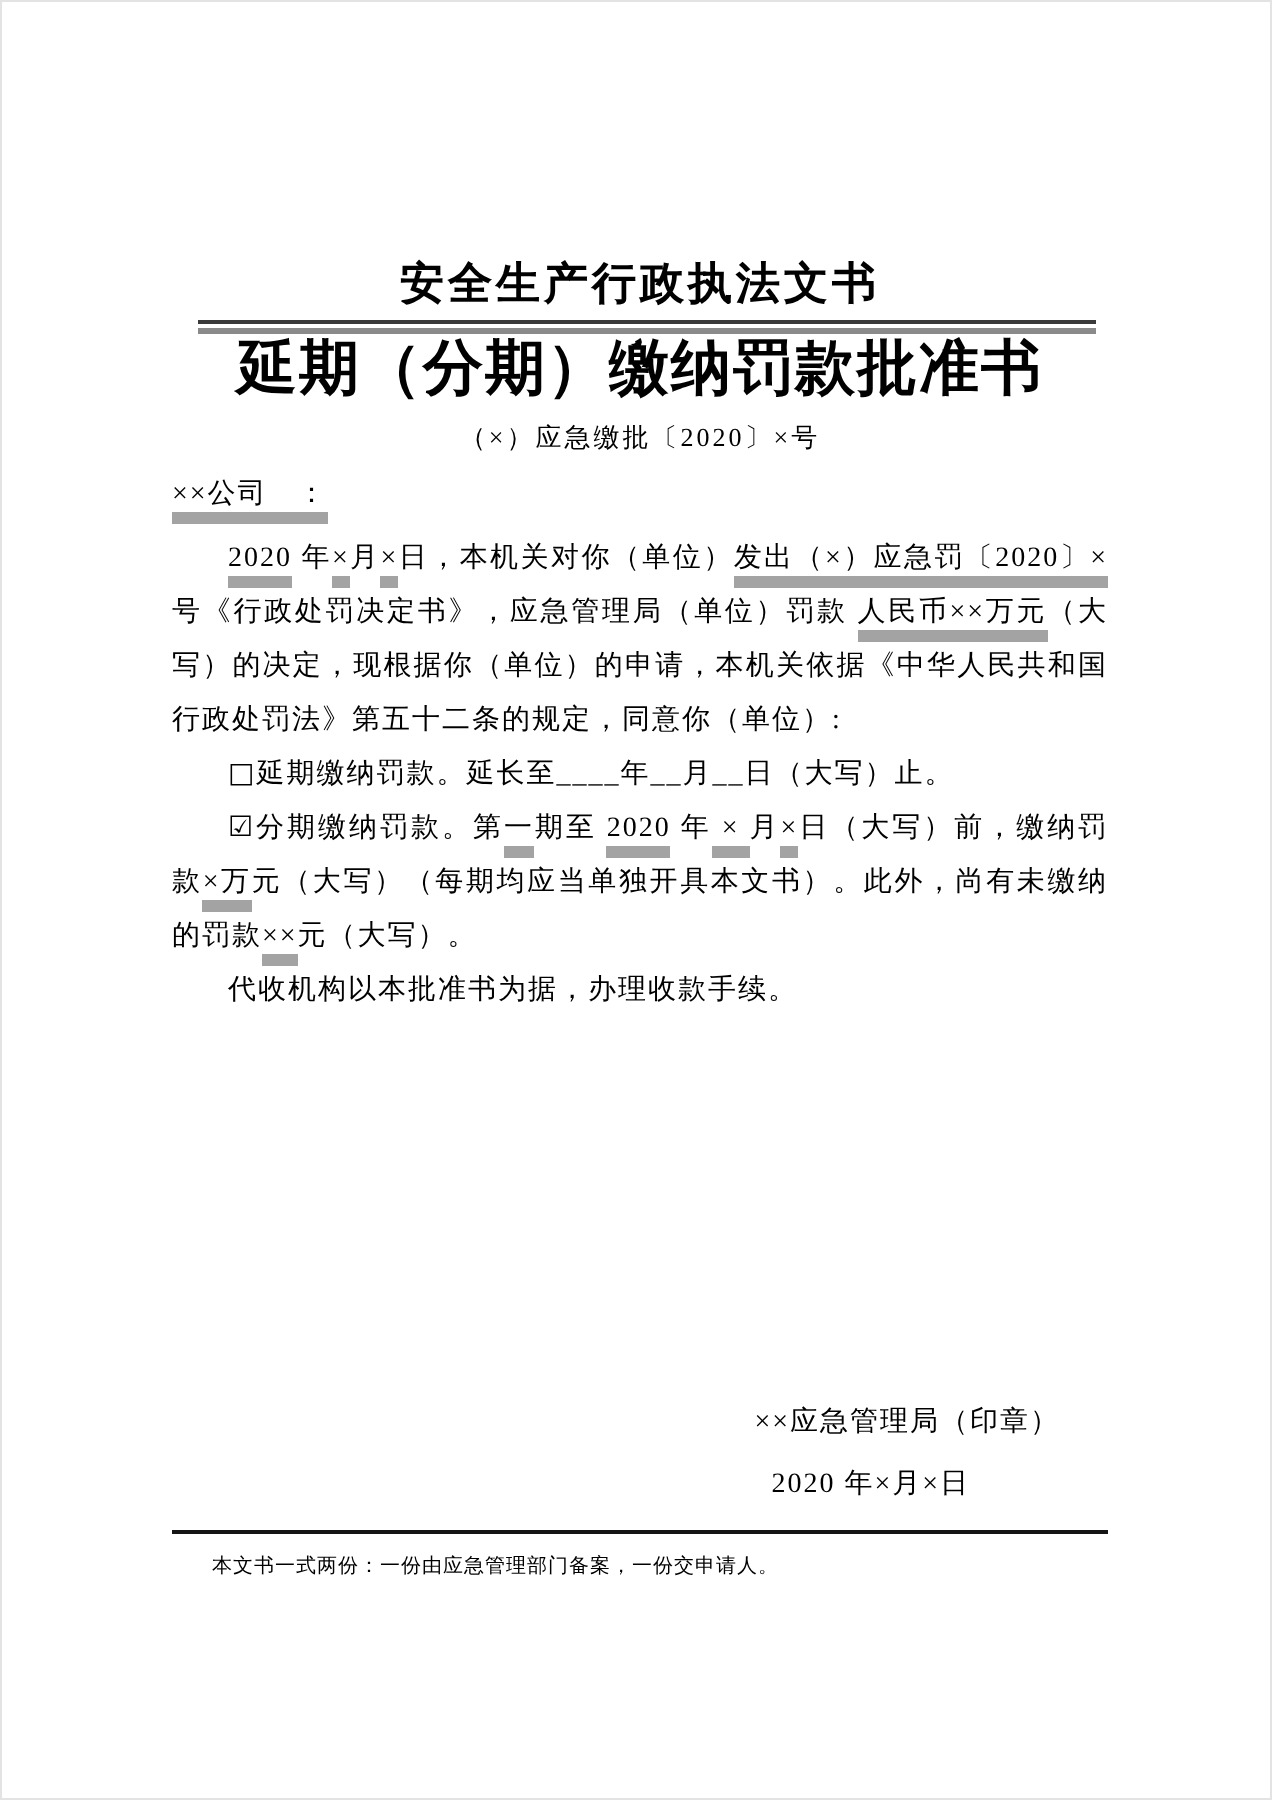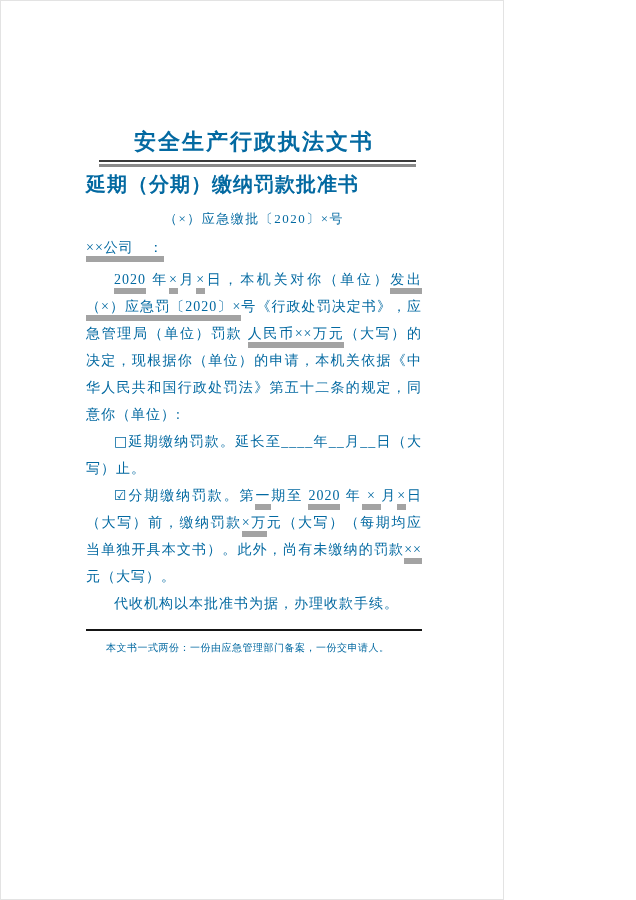--- a/index.html
+++ b/index.html
@@ -1,42 +1,42 @@
 <!DOCTYPE html>
 <html><head>
 <meta charset="utf-8">
 <style>
   html,body{margin:0;padding:0;background:#ffffff;}
   .page{
     position:relative;
-    width:504px;height:900px;
+    width:636px;height:900px;
     box-sizing:border-box;
     background:#ffffff;
     border:1px solid #e3e3e3;
     font-family:"Liberation Serif","DejaVu Serif",serif;
-    color:#0369a1;
+    color:#000000;
     overflow:hidden;
   }
   .content{padding:0 81px 0 85px;}
   .title1{
     margin-top:126px;
     text-align:center;
     font-size:22px;font-weight:bold;
     letter-spacing:2px;line-height:30px;
   }
   .double-rule{
     margin:3px 6px 0 13px;
     height:2px;
     border-top:2px solid #3a3a3a;
     border-bottom:3px solid #8a8a8a;
   }
   .title2{
     margin-top:1px;
-    text-align:left;
-    font-size:20px;font-weight:bold;
+    text-align:center;
+    font-size:30px;font-weight:bold;
     letter-spacing:1px;line-height:33px;
   }
   .doc-number{
     margin-top:9px;
     text-align:center;
     font-size:13px;letter-spacing:1.5px;line-height:18px;
   }
   .recipient{margin-top:9px;font-size:14px;line-height:22px;letter-spacing:1px;}
   .u{border-bottom:6px solid #a3a3a3;padding-bottom:1px;}
   .para{
@@ -85,19 +85,23 @@
     </div>
 
     <p class="para indent first-para"><span class="u">2020</span><span> 年</span><span class="u">×</span><span>月</span><span class="u">×</span><span>日，本机关对你（单位）</span><span class="u">发出（×）应急罚〔2020〕×</span><span>号《行政处罚决定书》，应急管理局（单位）罚款 </span><span class="u">人民币××万元</span><span>（大写）的决定，现根据你（单位）的申请，本机关依据《中华人民共和国行政处罚法》第五十二条的规定，同意你（单位）:</span></p>
 
     <p class="para indent"><span class="checkbox">□</span><span><span>延期缴纳罚款。延长至____年__月__日（大写）止。</span></span></p>
 
     <p class="para indent"><span class="checkbox">☑</span><span><span>分期缴纳罚款。第</span><span class="u">一</span><span>期至 </span><span class="u">2020</span><span> 年</span><span class="u"> × </span><span>月</span><span class="u">×</span><span>日（大写）前，缴纳罚款</span><span class="u">×万</span><span>元（大写）（每期均应当单独开具本文书）。此外，尚有未缴纳的罚款</span><span class="u">××</span><span>元（大写）。</span></span></p>
 
     <p class="para indent">代收机构以本批准书为据，办理收款手续。</p>
 
+    <div class="signature">
+      <div class="sig-org">××应急管理局（印章）</div>
+      <div class="sig-date">2020 年×月×日</div>
+    </div>
 
     <div class="footer-rule"></div>
 
     <div class="footer-note">本文书一式两份：一份由应急管理部门备案，一份交申请人。</div>
 
   </div>
 </div>
 
 </body></html>

